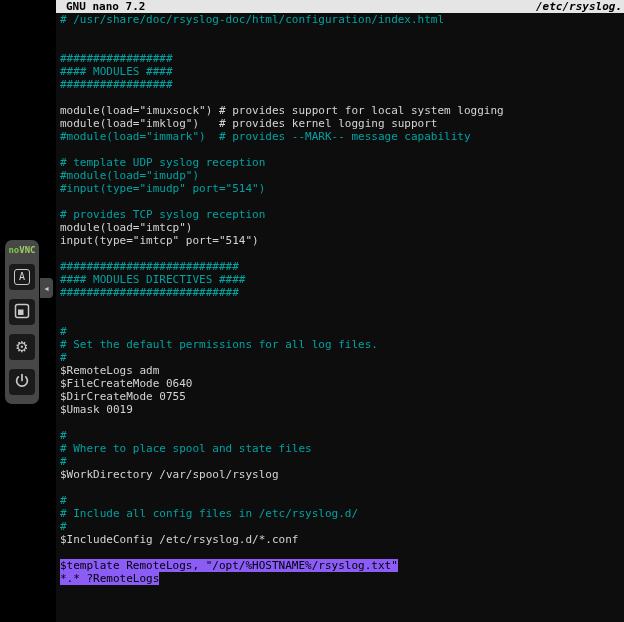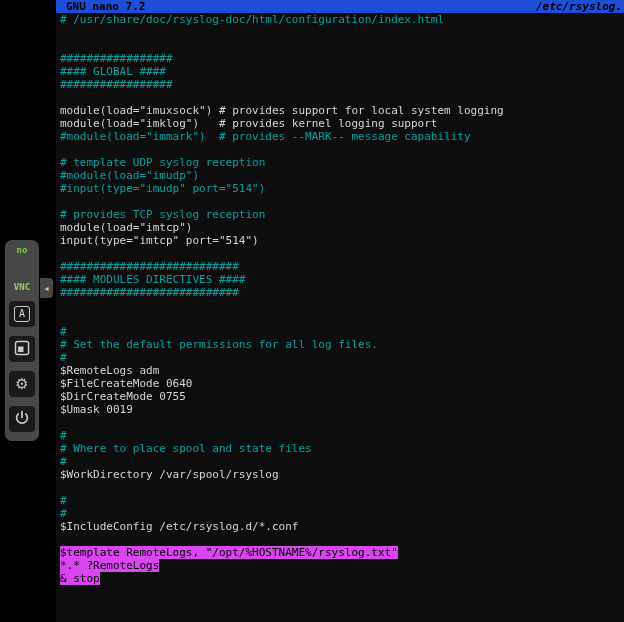--- a/index.html
+++ b/index.html
@@ -3,44 +3,44 @@
 <meta charset="utf-8">
 <style>
   html,body{margin:0;padding:0;background:#000;}
   .screen{position:relative;width:624px;height:622px;background:#000;overflow:hidden;
           font-family:"DejaVu Sans Mono","Liberation Mono",monospace;}
   
   .left-strip{position:absolute;left:0;top:0;width:56px;height:622px;background:#000;}
   .vnc-panel{position:absolute;left:5px;top:240px;width:34px;background:#474747;
              border-radius:7px;padding:6px 0 9px;display:flex;flex-direction:column;
              align-items:center;gap:9px;box-sizing:border-box;}
-  .vnc-logo{display:flex;flex-direction:column;align-items:center;line-height:9px;
+  .vnc-logo{display:flex;flex-direction:row;align-items:center;line-height:9px;
             font-weight:bold;font-size:9px;letter-spacing:0;}
   .vnc-logo .l1{color:#7ac943;}
-  .vnc-logo .l2{color:#9ccc65;margin-top:28px;}
+  .vnc-logo .l2{color:#9ccc65;}
   .vnc-btn{width:26px;height:26px;background:#1a1a1a;border:none;border-radius:4px;
            display:flex;align-items:center;justify-content:center;cursor:pointer;padding:0;}
   .akey{border:1px solid #c8c8c8;border-radius:3px;color:#d8d8d8;font-size:10px;
         line-height:12px;padding:1px 4px;font-family:"DejaVu Sans Mono",monospace;}
   .gear{color:#c8c8c8;font-size:15px;line-height:15px;font-family:"DejaVu Sans",sans-serif;}
   .panel-handle{position:absolute;left:40px;top:278px;width:13px;height:20px;background:#474747;
                 border-radius:0 4px 4px 0;display:flex;align-items:center;justify-content:center;
                 color:#cccccc;font-size:8px;cursor:pointer;font-family:"DejaVu Sans",sans-serif;}
   
   .terminal{position:absolute;left:56px;top:0;width:568px;height:622px;background:#0d0d0d;
             font-size:11px;line-height:13px;color:#d4d4d4;}
-  .titlebar{height:13px;background:#1d4ed8;color:#000;display:flex;
+  .titlebar{height:13px;background:#e5e5e5;color:#000;display:flex;
             justify-content:space-between;white-space:pre;overflow:hidden;
             padding:0 2px 0 10px;font-weight:bold;}
   .tb-right{overflow:hidden;white-space:pre;font-style:italic;}
   .lines{padding-left:4px;}
   .line{height:13px;white-space:pre;}
   .comment{color:#00a2a2;}
   .code{color:#d4d4d4;}
-  .line.sel span{background:#d946ef;color:#000;}
+  .line.sel span{background:#8b5cf6;color:#000;}
 </style>
 </head>
 <body>
 
 <div class="screen">
 
   <div class="left-strip">
     <div class="vnc-panel">
       <div class="vnc-logo">
         <span class="l1">no</span>
@@ -77,21 +77,21 @@
   <div class="terminal">
     <div class="titlebar">
       <span class="tb-left">GNU nano 7.2</span>
       <span class="tb-right">/etc/rsyslog.</span>
     </div>
     <div class="lines" id="lines">
         <div class="line comment"># /usr/share/doc/rsyslog-doc/html/configuration/index.html</div>
         <div class="line code"></div>
         <div class="line code"></div>
         <div class="line comment">#################</div>
-        <div class="line comment">#### GLOBAL ####</div>
+        <div class="line comment">#### MODULES ####</div>
         <div class="line comment">#################</div>
         <div class="line code"></div>
         <div class="line code">module(load="imuxsock") # provides support for local system logging</div>
         <div class="line code">module(load="imklog")   # provides kernel logging support</div>
         <div class="line comment">#module(load="immark")  # provides --MARK-- message capability</div>
         <div class="line code"></div>
         <div class="line comment"># template UDP syslog reception</div>
         <div class="line comment">#module(load="imudp")</div>
         <div class="line comment">#input(type="imudp" port="514")</div>
         <div class="line code"></div>
@@ -111,22 +111,22 @@
         <div class="line code">$FileCreateMode 0640</div>
         <div class="line code">$DirCreateMode 0755</div>
         <div class="line code">$Umask 0019</div>
         <div class="line code"></div>
         <div class="line comment">#</div>
         <div class="line comment"># Where to place spool and state files</div>
         <div class="line comment">#</div>
         <div class="line code">$WorkDirectory /var/spool/rsyslog</div>
         <div class="line code"></div>
         <div class="line comment">#</div>
+        <div class="line comment"># Include all config files in /etc/rsyslog.d/</div>
         <div class="line comment">#</div>
         <div class="line code">$IncludeConfig /etc/rsyslog.d/*.conf</div>
         <div class="line code"></div>
         <div class="line sel"><span>$template RemoteLogs, "/opt/%HOSTNAME%/rsyslog.txt"</span></div>
         <div class="line sel"><span>*.* ?RemoteLogs</span></div>
-        <div class="line sel"><span>&amp; stop</span></div>
       </div>
   </div>
 
 </div>
 
 </body></html>

